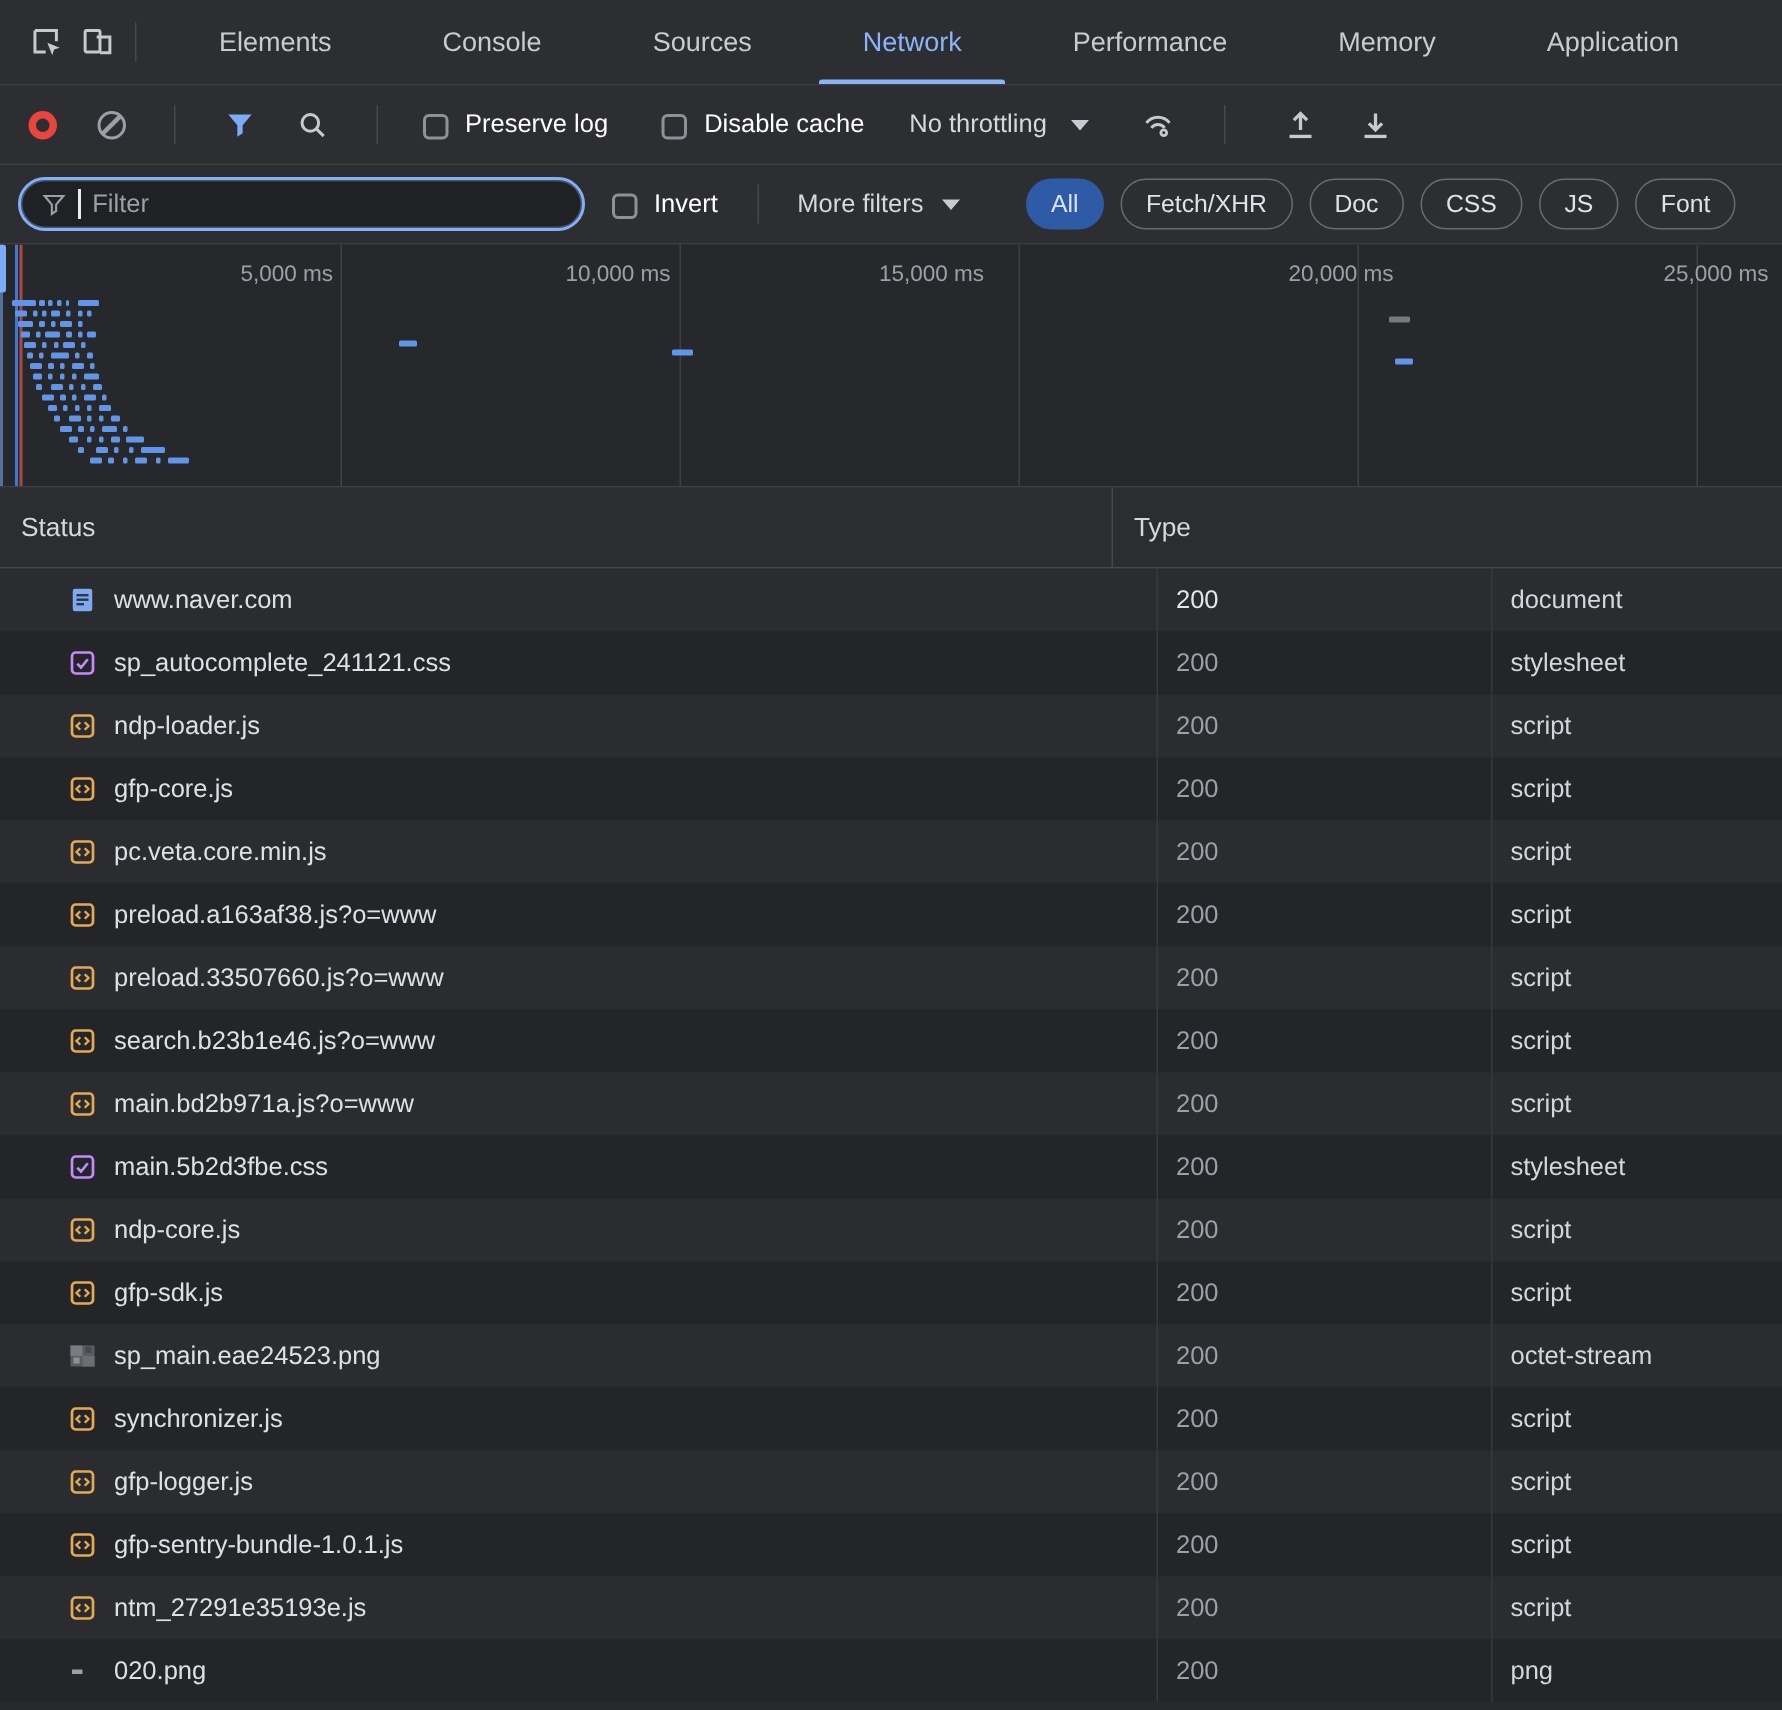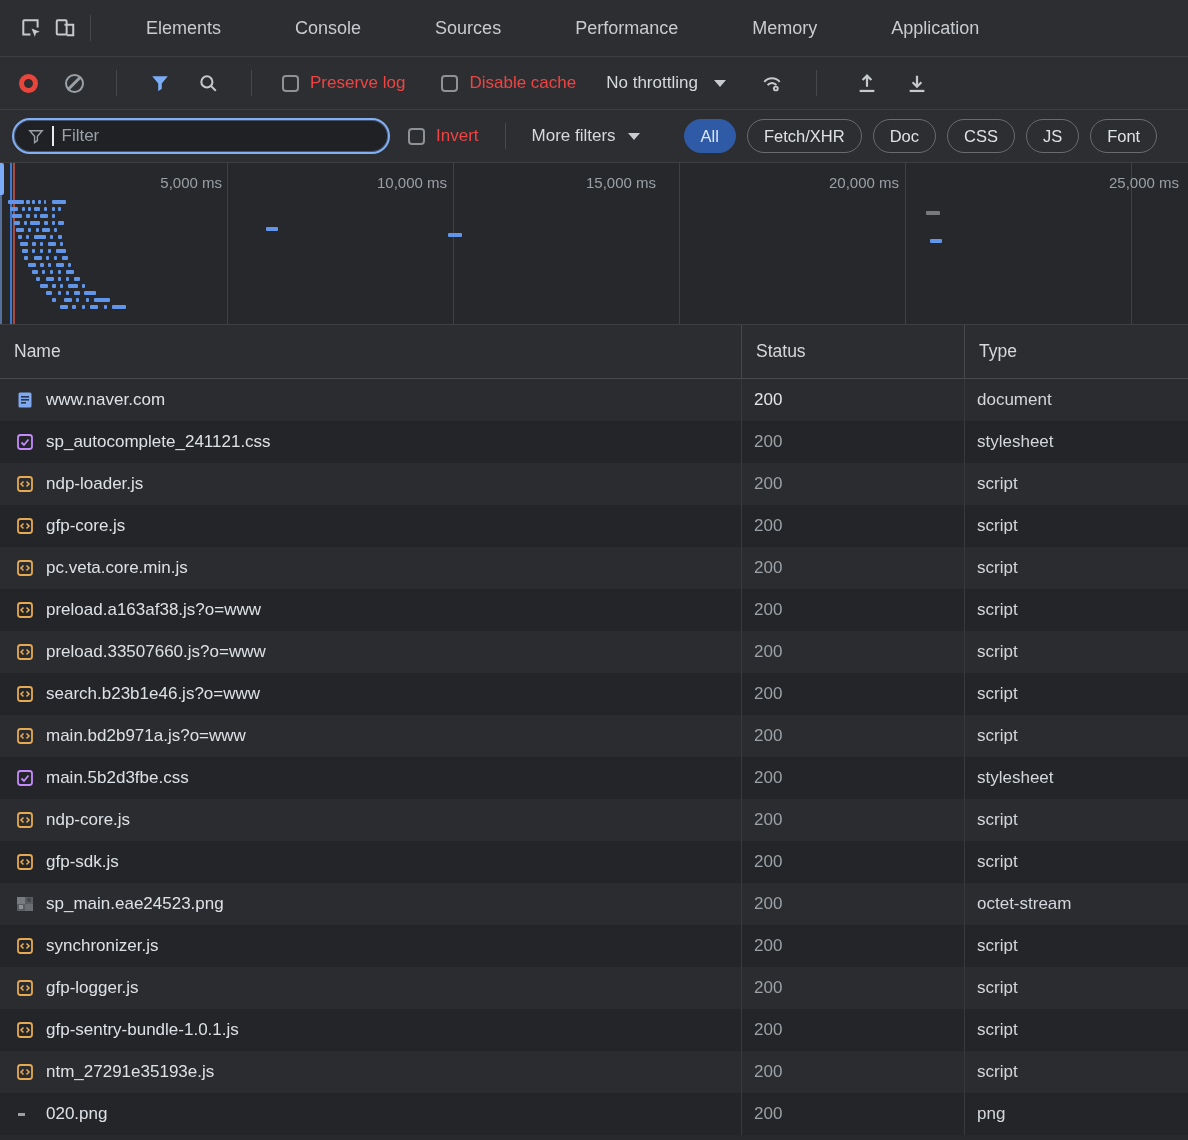--- a/index.html
+++ b/index.html
@@ -26,21 +26,21 @@
 
   
   .toolbar {
     height: 53px; flex: 0 0 53px; background: #2d2e31;
     border-bottom: 1px solid #3e3f42;
     display: flex; align-items: center; gap: 22px; padding: 0 16px;
   }
   .record { width: 19px; height: 19px; border-radius: 50%; border: 5px solid #e8453c; display: block; }
   .clear { width: 19px; height: 19px; border-radius: 50%; border: 2.5px solid #9aa0a6; position: relative; display: block; }
   .clear::after { content: ""; position: absolute; left: -2px; top: 6px; width: 18px; height: 2.5px; background: #9aa0a6; transform: rotate(-45deg); }
-  .check-row { display: flex; align-items: center; gap: 11px; font-size: 17px; color: #ef4444; white-space: nowrap; }
+  .check-row { display: flex; align-items: flex-end; gap: 11px; font-size: 17px; color: #ffffff; white-space: nowrap; }
   .checkbox { width: 17px; height: 17px; border: 2px solid #8e9297; border-radius: 4px; background: transparent; flex: 0 0 17px; }
   .select-ctl { display: flex; align-items: center; gap: 16px; font-size: 17px; color: #d5d8dc; white-space: nowrap; margin-left: 8px; }
   .caret { width: 0; height: 0; border-left: 6px solid transparent; border-right: 6px solid transparent; border-top: 7px solid #c8cbcf; display: inline-block; }
 
   
   .filterbar {
     height: 53px; flex: 0 0 53px; background: #2d2e31;
     border-bottom: 1px solid #3e3f42;
     display: flex; align-items: center; gap: 18px; padding: 0 12px; overflow: hidden;
   }
@@ -81,21 +81,21 @@
 
   
   .table-header {
     display: grid; grid-template-columns: 742px 223px 223px;
     height: 54px; flex: 0 0 54px; background: #2c2d30;
     border-bottom: 1px solid #47484b; font-size: 17.5px; color: #d5d8dc;
   }
   .th { display: flex; align-items: center; padding: 0 14px; border-right: 1px solid #47484b; }
   .th:last-child { border-right: none; }
   .rows { flex: 1; overflow: hidden; }
-  .row { display: grid; grid-template-columns: 742px 223px 223px; height: 42px; font-size: 17px; }
+  .row { display: grid; grid-template-columns: 742px 223px 223px; height: 42px; font-size: 17px; padding-left: 30px; }
   .row:nth-child(odd) { background: #2b2c2f; }
   .row:nth-child(even) { background: #242528; }
   .cell { display: flex; align-items: center; padding: 0 12px; border-right: 1px solid #38393c; overflow: hidden; white-space: nowrap; }
   .cell:last-child { border-right: none; }
   .name-cell { gap: 12px; padding-left: 16px; }
   .ficon { width: 18px; height: 18px; flex: 0 0 18px; display: inline-flex; align-items: center; justify-content: center; }
   .fname { color: #dde1e6; overflow: hidden; text-overflow: ellipsis; }
   .status-cell { color: #e3e6ea; }
   .status-cell.dim { color: #9ba1a6; }
   .type-cell { color: #d3d7dc; }
@@ -117,20 +117,21 @@
       <svg width="22" height="22" viewBox="0 0 20 20">
         <rect x="2.5" y="3" width="9" height="13" rx="1" fill="none" stroke="#c7cacd" stroke-width="1.8"></rect>
         <path d="M9.5 7 h8 v9.5 h-6" fill="none" stroke="#c7cacd" stroke-width="1.8"></path>
       </svg>
     </div>
     <div class="vsep"></div>
     <div class="tabs">
         <div class="tab">Elements</div>
         <div class="tab">Console</div>
         <div class="tab">Sources</div>
+        <div class="tab active">Network</div>
         <div class="tab">Performance</div>
         <div class="tab">Memory</div>
         <div class="tab">Application</div>
       </div>
   </div>
 
   <div class="toolbar">
     <div class="icon-btn" style="width:24px">
       <span class="record"></span>
     </div>
@@ -217,21 +218,21 @@
     <span class="ov-handle"></span>
     <span class="event-line dcl" style="left: 10px;"></span>
     <span class="event-line load" style="left: 13px;"></span>
   <span class="gridline" style="left: 227px;"></span>
       <span class="time-label" style="left: 112px;">5,000 ms</span>
       <span class="gridline" style="left: 453px;"></span>
       <span class="time-label" style="left: 337px;">10,000 ms</span>
       <span class="gridline" style="left: 679px;"></span>
       <span class="time-label" style="left: 546px;">15,000 ms</span>
       <span class="gridline" style="left: 905px;"></span>
-      <span class="time-label" style="left: 789px; text-align: right;">20,000 ms</span>
+      <span class="time-label" style="left: 819px; text-align: right;">20,000 ms</span>
       <span class="gridline" style="left: 1131px;"></span>
       <span class="time-label" style="left: 1069px;">25,000 ms</span>
       <span class="wbar" style="left: 8px; top: 37px; width: 16px;"></span>
       <span class="wbar" style="left: 26px; top: 37px; width: 4px;"></span>
       <span class="wbar" style="left: 32px; top: 37px; width: 3px;"></span>
       <span class="wbar" style="left: 38px; top: 37px; width: 3px;"></span>
       <span class="wbar" style="left: 44px; top: 37px; width: 2px;"></span>
       <span class="wbar" style="left: 52px; top: 37px; width: 14px;"></span>
       <span class="wbar" style="left: 10px; top: 44px; width: 8px;"></span>
       <span class="wbar" style="left: 22px; top: 44px; width: 3px;"></span>
@@ -312,21 +313,20 @@
       <span class="wbar" style="left: 90px; top: 142px; width: 8px;"></span>
       <span class="wbar" style="left: 104px; top: 142px; width: 3px;"></span>
       <span class="wbar" style="left: 112px; top: 142px; width: 14px;"></span>
       <span class="wbar" style="left: 266px; top: 64px; width: 12px;"></span>
       <span class="wbar" style="left: 448px; top: 70px; width: 14px;"></span>
       <span class="wbar g" style="left: 926px; top: 48px; width: 14px;"></span>
       <span class="wbar" style="left: 930px; top: 76px; width: 12px;"></span>
     </div>
 
   <div class="table-header">
-    <div class="th">Name</div>
     <div class="th">Status</div>
     <div class="th">Type</div>
   </div>
   <div class="rows">
       <div class="row">
         <div class="cell name-cell">
           <span class="ficon">
             <svg width="18" height="18" viewBox="0 0 18 18">
               <rect x="2.5" y="1.5" width="13" height="15" rx="1.5" fill="#7fa8ef"></rect>
               <rect x="5" y="5" width="8" height="1.6" fill="#273750"></rect>

